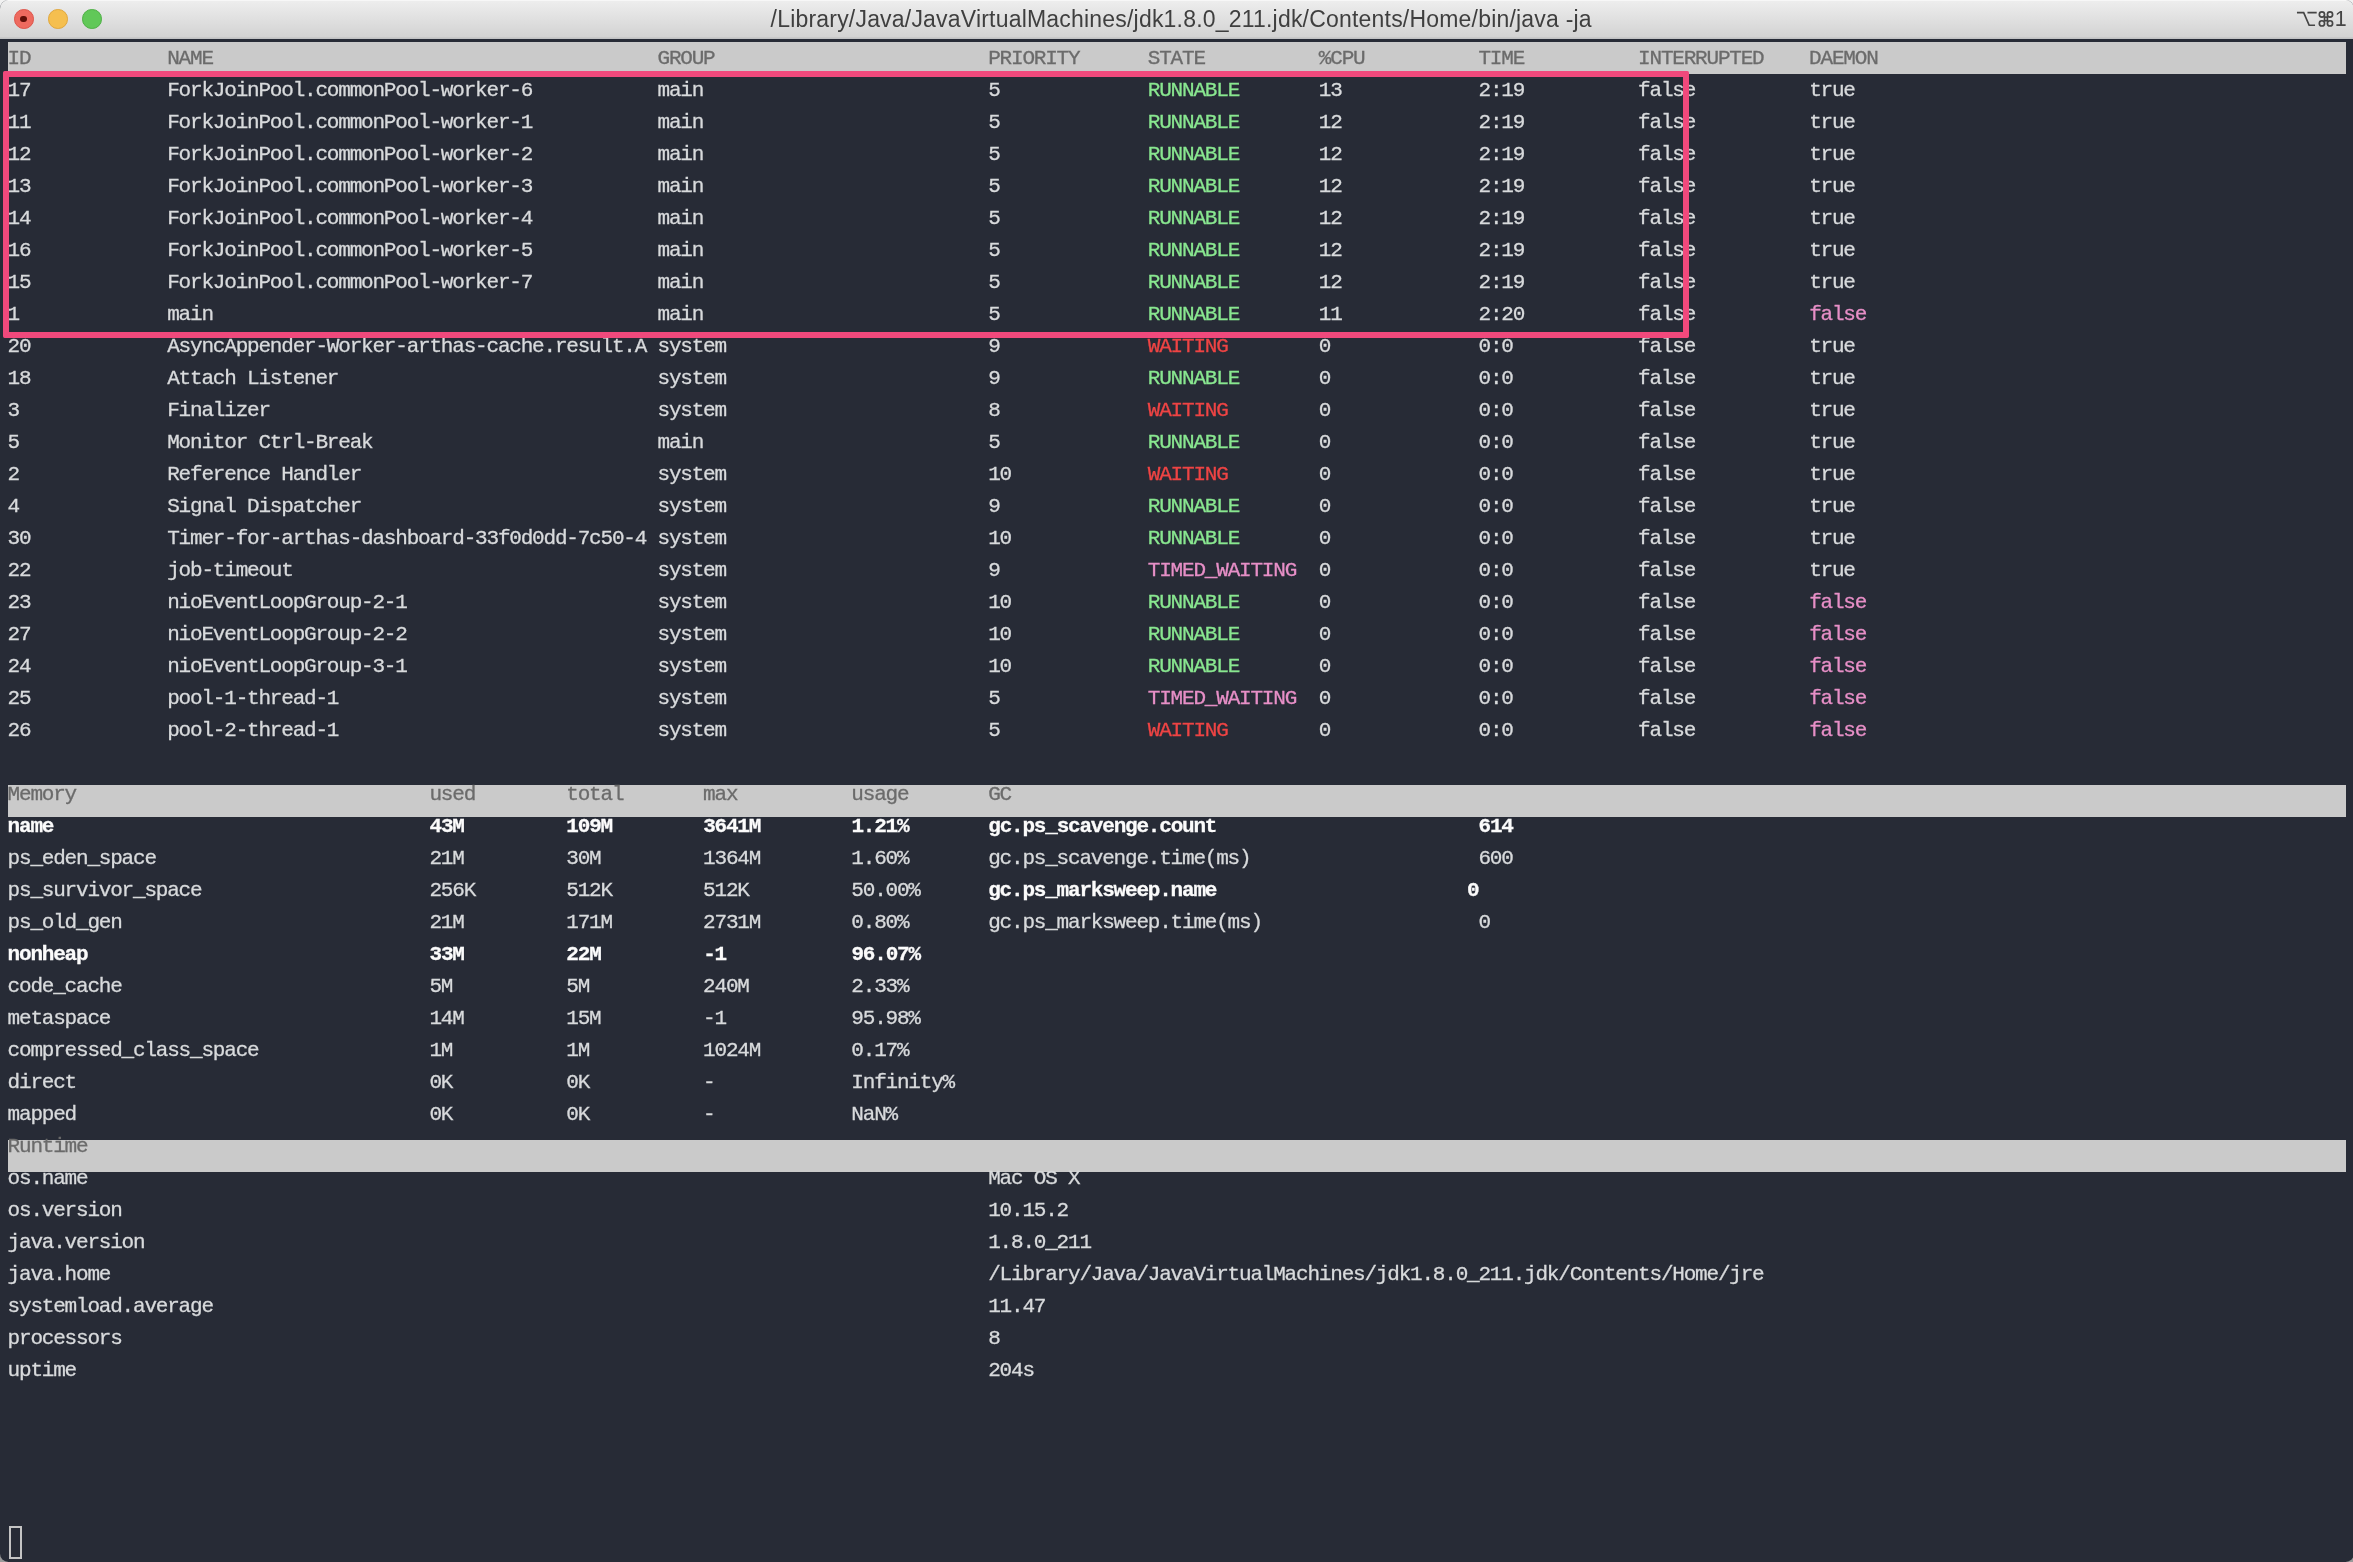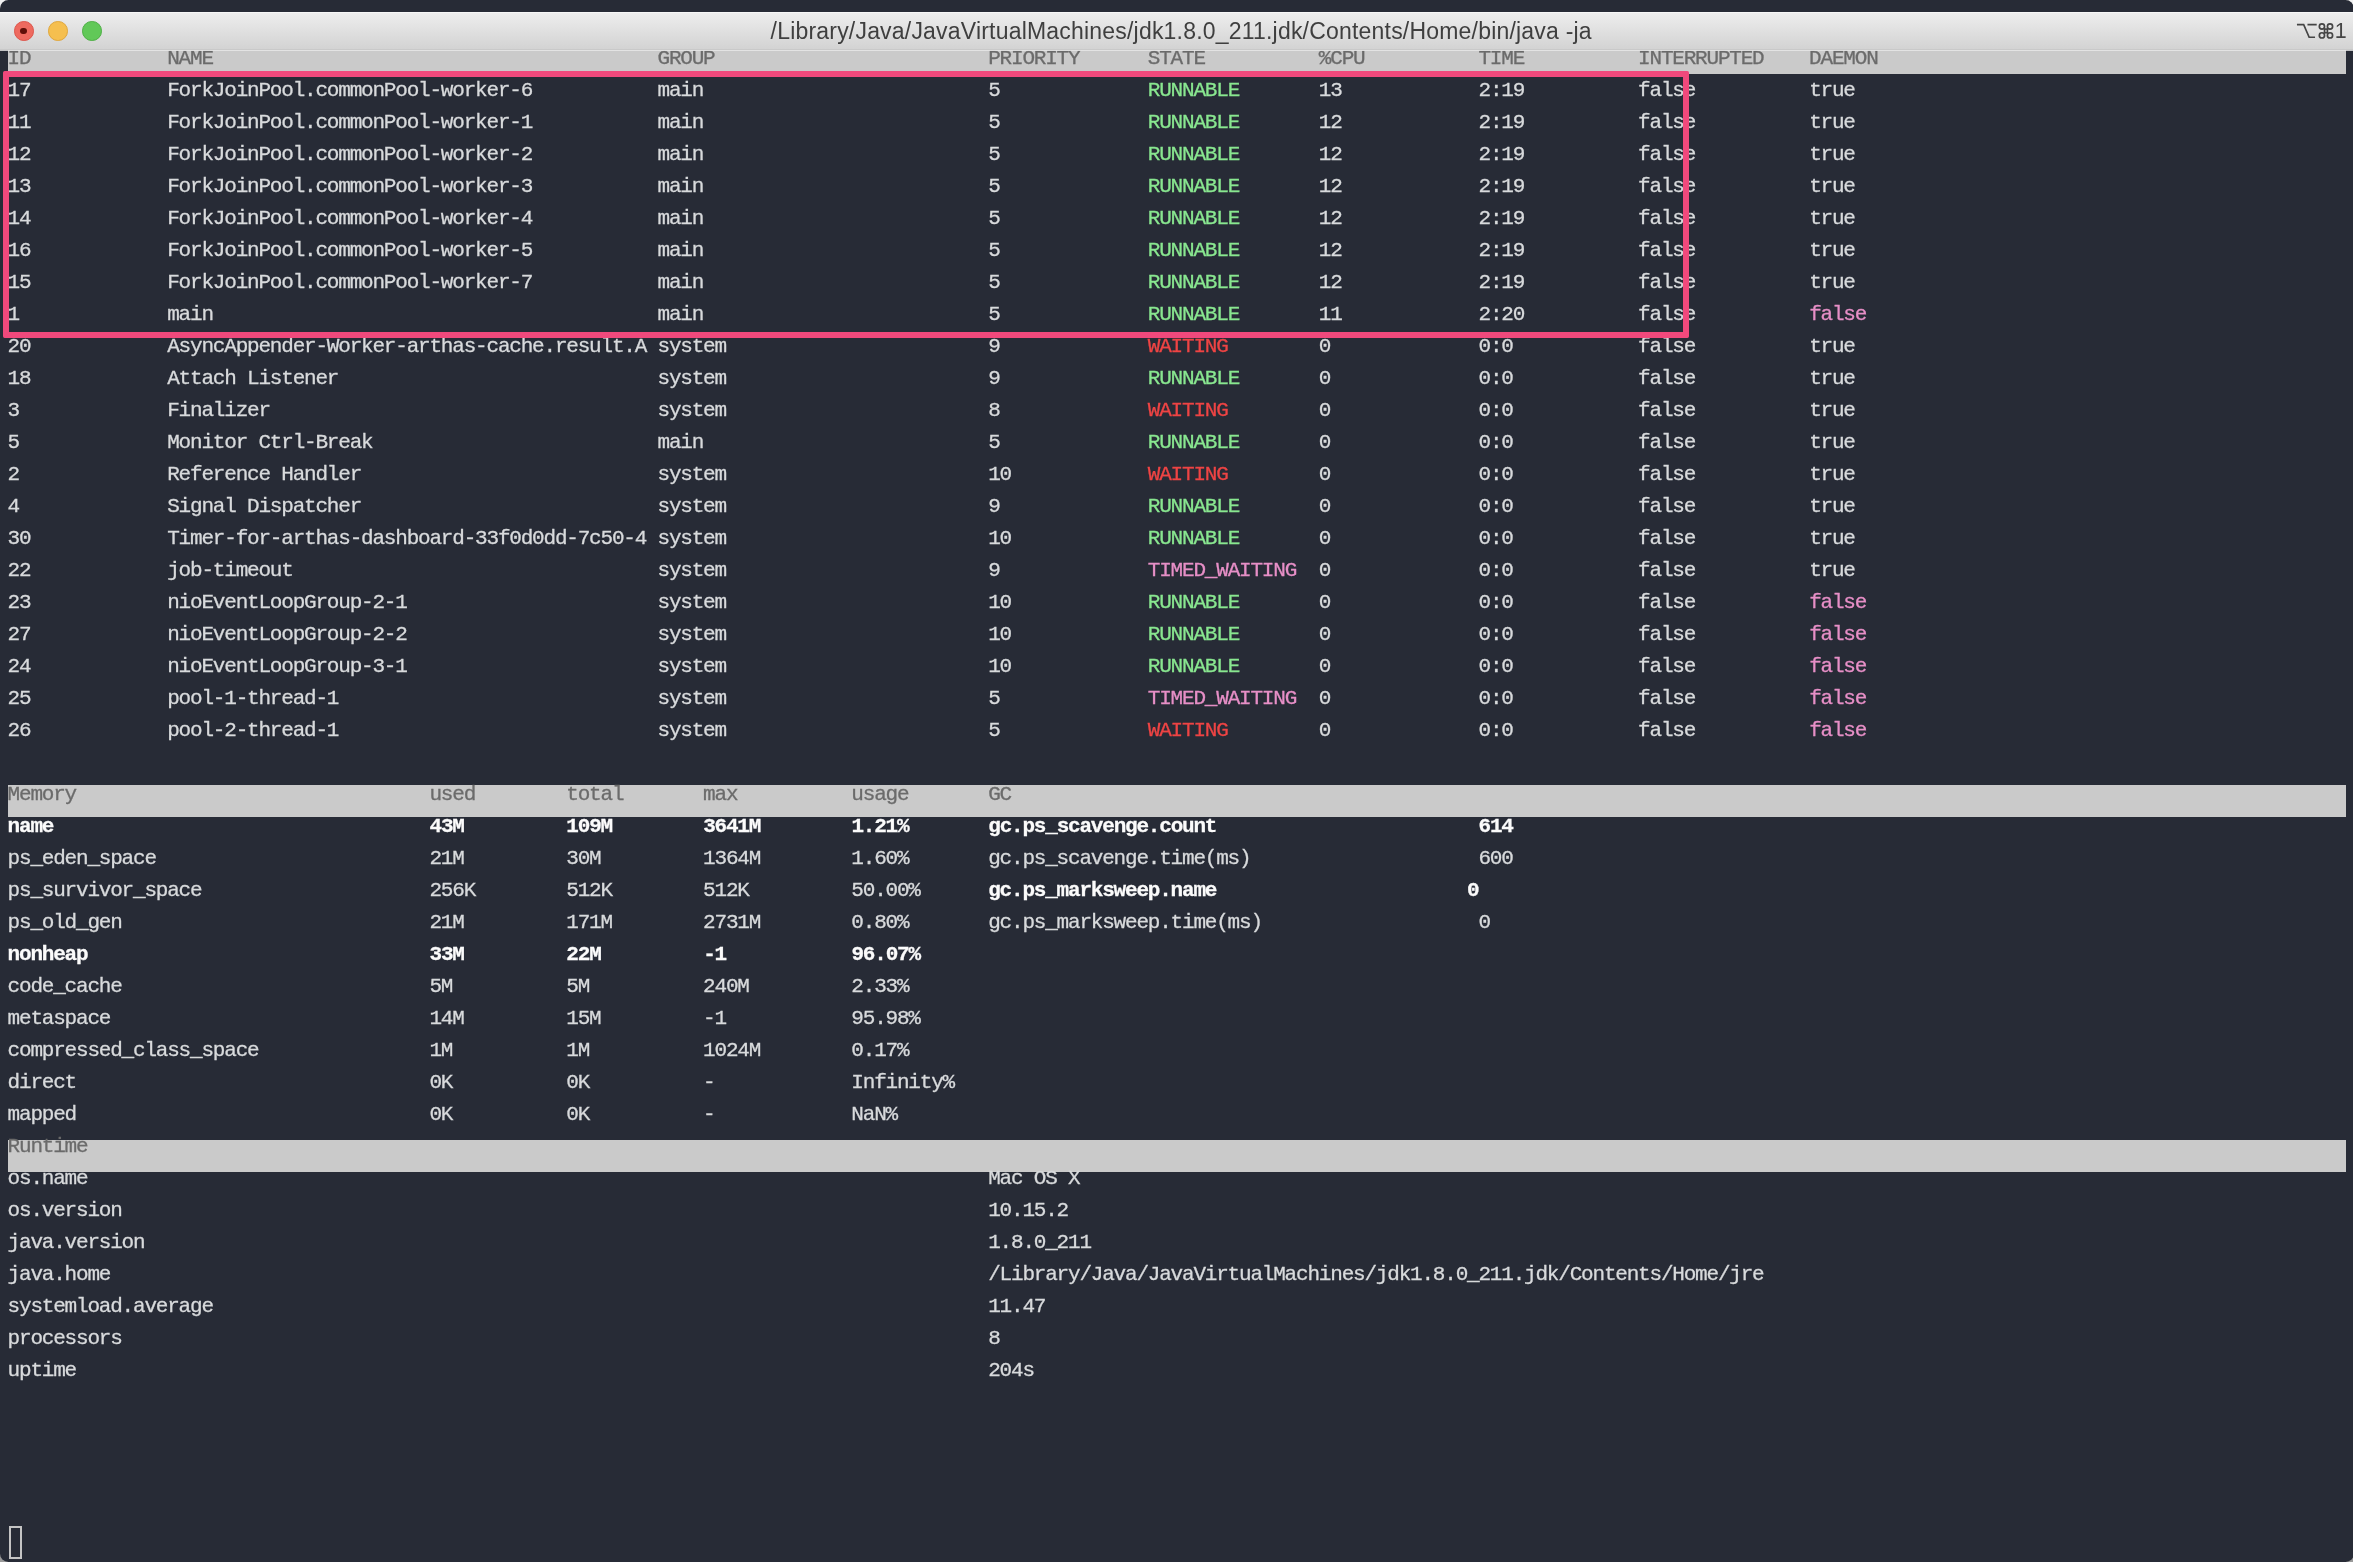--- a/index.html
+++ b/index.html
@@ -1,20 +1,20 @@
 <!DOCTYPE html>
 <html style="font-size:13.6px"><head>
 <meta charset="utf-8">
 <style>
   html,body{margin:0;padding:0;}
   body{width:2354px;height:1562px;background:linear-gradient(180deg,#f2f2f2 0px,#e0e0e0 51px,#a8a8a8 1486px,#9a9a9a 1562px);overflow:hidden;
        font-family:"Liberation Sans",sans-serif;}
   #win{position:absolute;left:0;top:0;width:2354px;height:1562px;border-radius:8.5px;
        overflow:hidden;background:#272b36;}
-  #titlebar{position:absolute;left:0;top:12px;width:2354px;height:38px;
+  #titlebar{position:absolute;left:0;top:0;width:2354px;height:38px;
        background:linear-gradient(#eeeeee,#d2d2d2);
        box-shadow:inset 0 0.8px 0 #fafafa, inset 0 -0.8px 0 #c6c6c6, 0 0.8px 0 #e9e9e9;}
   .tl{position:absolute;top:9px;width:19.5px;height:19.5px;border-radius:50%;}
   #tl-r{left:14px;background:#ee6a5f;border:0.8px solid #dd5349;box-sizing:border-box;}
   #tl-rdot{position:absolute;left:20.4px;top:15.7px;width:6.8px;height:6.8px;border-radius:50%;background:#600f08;}
   #tl-y{left:48px;background:#f5bf4f;border:0.8px solid #e0a63a;box-sizing:border-box;}
   #tl-g{left:82px;background:#61c858;border:0.8px solid #4caf43;box-sizing:border-box;}
   #title{position:absolute;left:4.2px;top:0;width:2354px;height:37px;line-height:38px;
        text-align:center;font-size:23px;color:#3f3f3f;letter-spacing:0.2px;}
   #hotkey{position:absolute;right:8.5px;top:0;}

